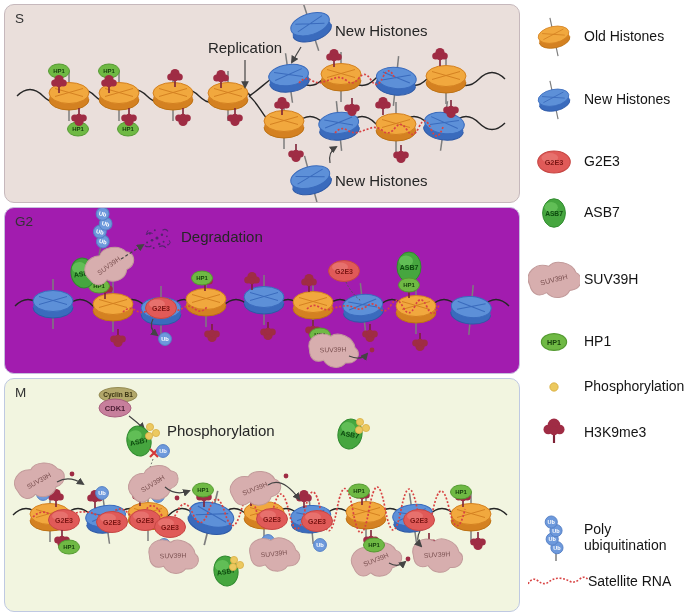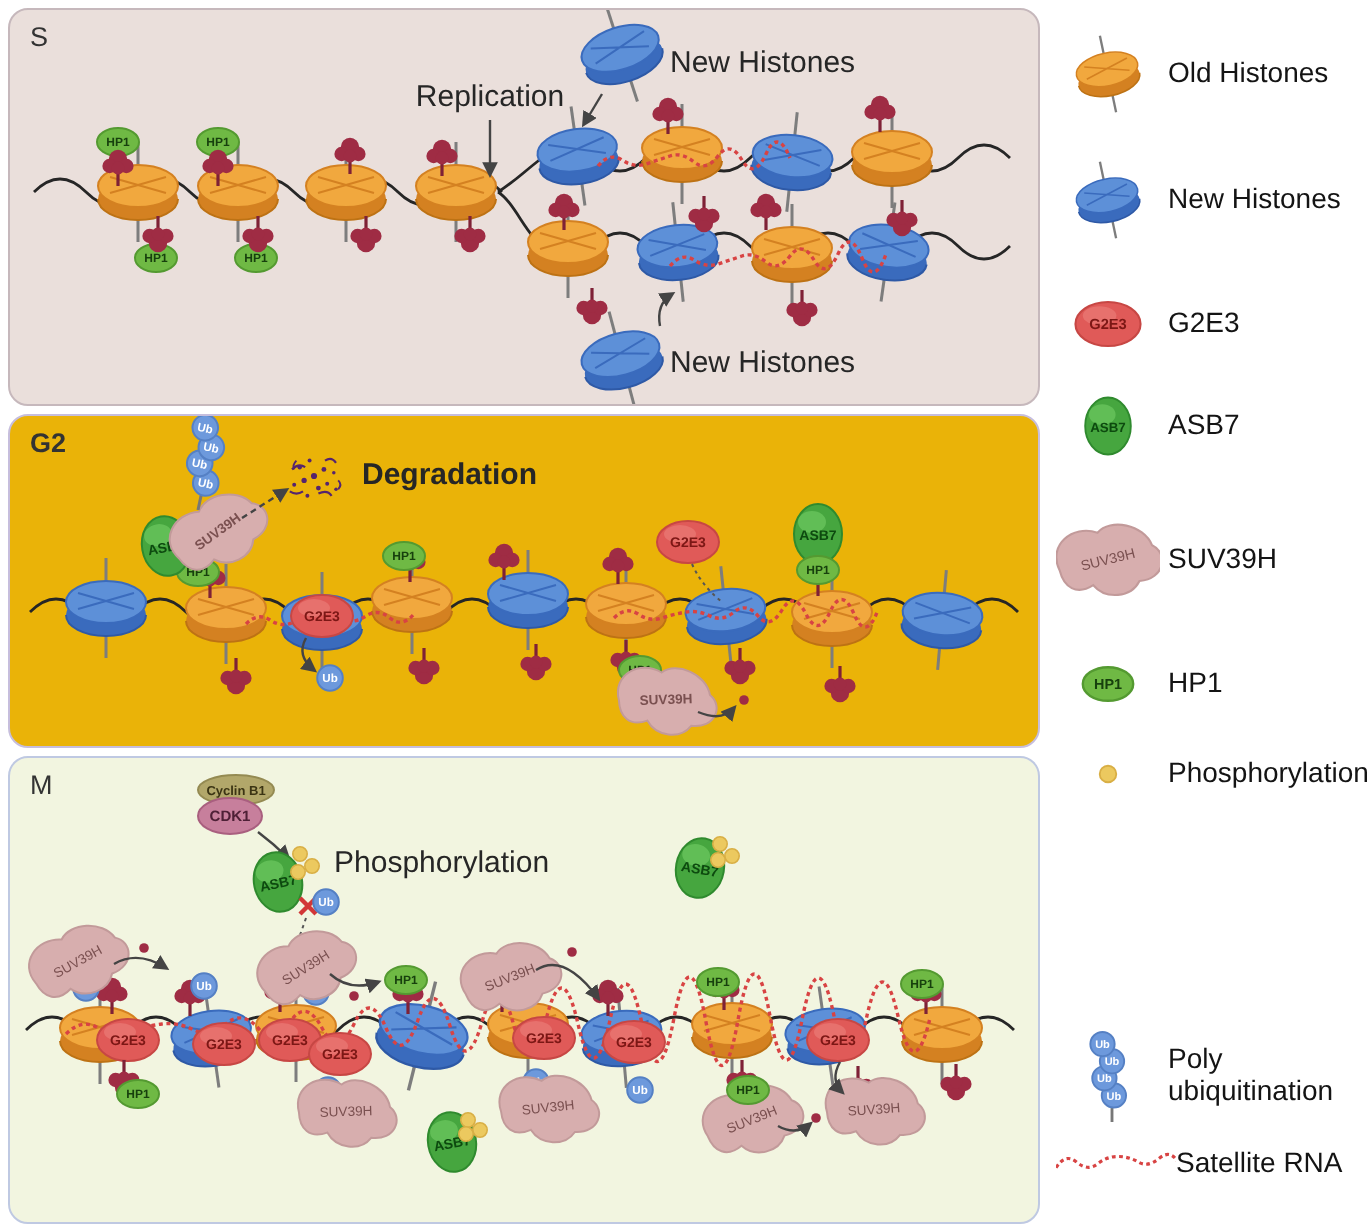--- a/index.html
+++ b/index.html
@@ -1,20 +1,20 @@
 <!DOCTYPE html>
 <html><head>
 <meta charset="utf-8">
 <style>
   html,body{margin:0;padding:0;background:#fff;}
   .figure{position:relative;width:685px;height:615px;background:#ffffff;overflow:hidden;
           font-family:"Liberation Sans",sans-serif;}
   .panel{position:absolute;left:4px;border-radius:10px;border:1px solid;overflow:hidden;}
   .panel-s{top:4px;width:514px;height:197px;background:#eadfdb;border-color:#c6b8bc;}
-  .panel-g2{top:207px;width:514px;height:165px;background:#eab308;border-color:#c6bedd;font-weight:bold;}
+  .panel-g2{top:207px;width:514px;height:165px;background:#a21caf;border-color:#c6bedd;}
   .panel-m{top:378px;width:514px;height:232px;background:#f2f5e0;border-color:#bfc9e2;}
   .legend{position:absolute;left:524px;top:0;width:161px;height:615px;background:#fff;}
   .legend-row{position:absolute;left:4px;display:flex;align-items:center;width:156px;}
   .licon{flex:0 0 52px;}
   .llabel{margin-left:4px;font-size:14px;color:#141414;line-height:1.12;width:100px;}
   svg{display:block;}
   svg text{font-family:"Liberation Sans",sans-serif;}
   .phase{font-size:13.5px;fill:#333;}
   .ann{font-size:15px;fill:#262626;}
   .chrom{fill:none;stroke:#262626;stroke-width:1.4;}
@@ -394,20 +394,26 @@
     <span class="llabel">HP1</span>
   </div>
 
   <div class="legend-row" style="top:365px;height:44px">
     <svg class="licon" width="52" height="48" viewBox="-26 -24 52 48">
           <use href="#sym-phos" transform="scale(1.15)"></use>
         </svg>
     <span class="llabel">Phosphorylation</span>
   </div>
 
+  <div class="legend-row" style="top:411px;height:44px">
+    <svg class="licon" width="52" height="48" viewBox="-26 -24 52 48">
+          <use href="#sym-me3" transform="translate(0,10) scale(1.35)"></use>
+        </svg>
+    <span class="llabel">H3K9me3</span>
+  </div>
 
 
   <div class="legend-row" style="top:567px;height:30px">
     <svg class="licon" width="60" height="24" viewBox="-32 -12 64 24" style="flex:0 0 60px">
           <use href="#sym-rna"></use>
         </svg>
     <span class="llabel" style="margin-left:0">Satellite RNA</span>
   </div>
 
   <div class="legend-row" style="top:512px;height:52px">

